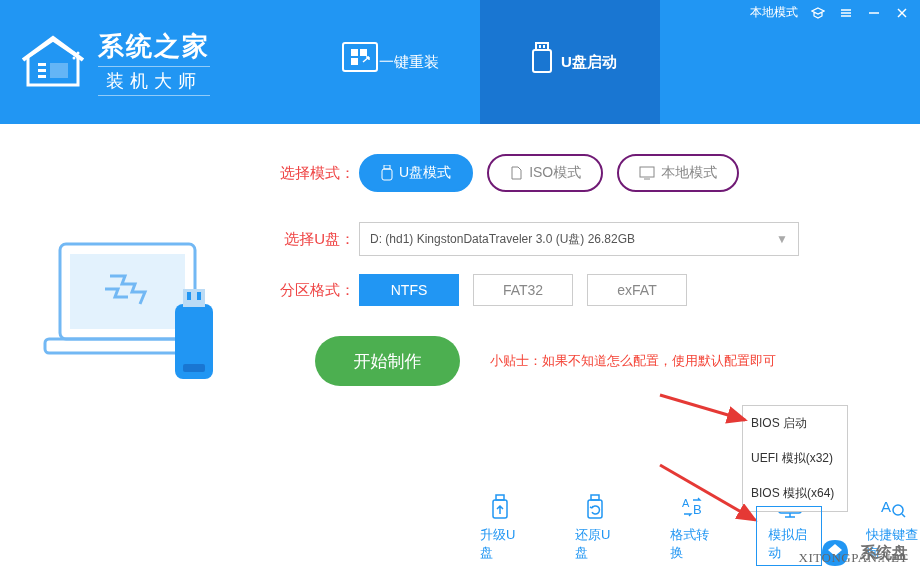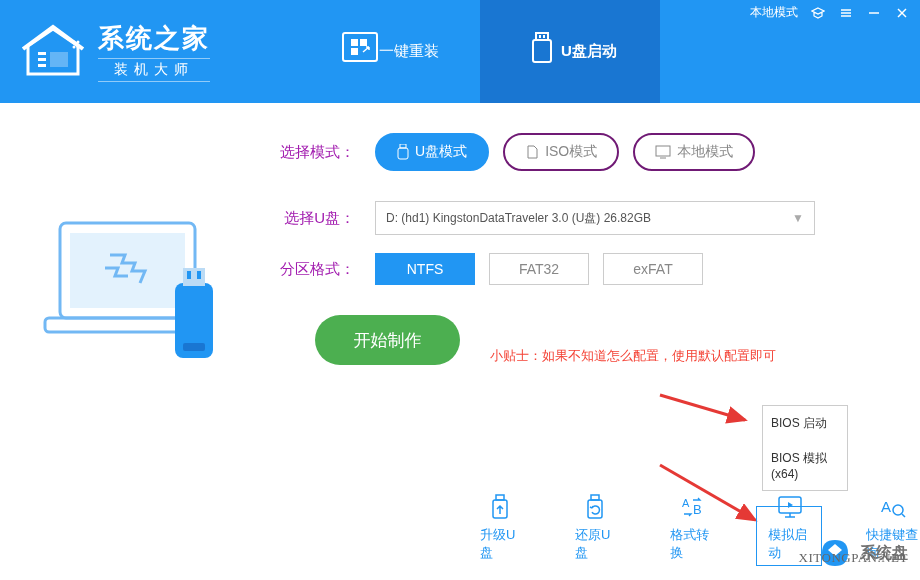--- a/index.html
+++ b/index.html
@@ -1,58 +1,58 @@
 <!DOCTYPE html>
 <html><head>
 <meta charset="utf-8">
 <style>
 * { margin: 0; padding: 0; box-sizing: border-box; font-family: "Microsoft YaHei", sans-serif; }
 body { width: 920px; height: 580px; background: #fff; position: relative; overflow: hidden; }
 
-.header { background: #2196f3; height: 103px; display: flex; align-items: center; }
+.header { background: #2196f3; height: 124px; display: flex; align-items: center; }
 .logo-area { display: flex; align-items: center; padding-left: 18px; width: 300px; }
 .logo-icon { width: 70px; height: 55px; margin-right: 10px; }
 .logo-text { color: #fff; }
 .logo-title { font-size: 26px; font-weight: bold; letter-spacing: 2px; }
-.logo-sub { font-size: 14px; letter-spacing: 6px; border-top: 1px solid rgba(255,255,255,0.5); border-bottom: 1px solid rgba(255,255,255,0.5); padding: 2px 0; margin-top: 2px; text-align: center; }
+.logo-sub { font-size: 18px; letter-spacing: 6px; border-top: 1px solid rgba(255,255,255,0.5); border-bottom: 1px solid rgba(255,255,255,0.5); padding: 2px 0; margin-top: 2px; text-align: center; }
 
 .nav-tabs { display: flex; height: 100%; }
 .nav-tab { width: 180px; display: flex; flex-direction: row; align-items: center; justify-content: center; color: #fff; cursor: pointer; }
 .nav-tab.active { background: #1976d2; font-weight: bold; }
 .nav-tab-icon { width: 38px; height: 34px; margin-bottom: 8px; }
 .nav-tab-label { font-size: 15px; }
 
 .titlebar { position: absolute; top: 4px; right: 10px; display: flex; align-items: center; gap: 12px; color: #fff; font-size: 12px; }
 .titlebar-btn { cursor: pointer; width: 16px; height: 16px; display: flex; align-items: center; justify-content: center; }
 
 .content { display: flex; padding: 30px 0 0 0; }
 .left-illus { width: 270px; display: flex; align-items: flex-start; justify-content: center; padding-top: 80px; }
 
 .form-area { flex: 1; padding-right: 30px; }
 .form-row { display: flex; align-items: center; margin-bottom: 18px; }
-.form-label { width: 85px; font-size: 15px; color: #a21caf; text-align: right; margin-right: 20px; }
+.form-label { width: 85px; font-size: 15px; color: #ef4444; text-align: right; margin-right: 4px; }
 
 .mode-btn { height: 38px; border-radius: 19px; padding: 0 20px; margin-right: 14px; font-size: 14px; display: flex; align-items: center; gap: 6px; cursor: pointer; border: 2px solid #701a75; background: #fff; color: #888; }
 .mode-btn.active { background: #2196f3; color: #fff; border-color: #2196f3; }
 
 .select-box { flex: 1; max-width: 440px; height: 34px; border: 1px solid #ccc; display: flex; align-items: center; padding: 12px 10px; font-size: 12px; color: #555; font-family: monospace; cursor: pointer; position: relative; }
 .select-arrow { position: absolute; right: 10px; color: #aaa; }
 
 .opt-btn { width: 100px; height: 32px; border: 1px solid #ccc; background: #fff; color: #888; font-size: 14px; margin-right: 14px; cursor: pointer; display: flex; align-items: center; justify-content: center; }
 .opt-btn.active { background: #2196f3; color: #fff; border-color: #2196f3; }
 
-.start-row { display: flex; align-items: flex-end; margin-top: 30px; margin-left: 45px; }
+.start-row { display: flex; align-items: center; margin-top: 30px; margin-left: 45px; }
 .start-btn { width: 145px; height: 50px; border-radius: 25px; background: #4caf50; color: #fff; font-size: 17px; border: none; cursor: pointer; }
 .tip-text { margin-left: 30px; font-size: 13px; color: #f44336; }
 
 .bottom-tools { position: absolute; bottom: 18px; left: 480px; display: flex; gap: 55px; }
 .tool-item { display: flex; flex-direction: column; align-items: center; gap: 6px; color: #2196f3; font-size: 13px; cursor: pointer; }
 .tool-icon { width: 28px; height: 26px; }
 
-.dropdown-menu { position: absolute; top: 405px; right: 72px; background: #fff; border: 1px solid #ccc; width: 86px; }
+.dropdown-menu { position: absolute; top: 405px; right: 72px; background: #fff; border: 1px solid #ccc; width: 106px; }
 .dropdown-item { padding: 9px 8px; font-size: 12px; color: #333; cursor: pointer; }
 
 .watermark { position: absolute; bottom: 8px; right: 12px; display: flex; align-items: center; gap: 6px; }
 .wm-text { font-size: 16px; font-weight: bold; color: #737373; }
 .wm-sub { position: absolute; bottom: -2px; right: 0; font-size: 13px; color: #666; letter-spacing: 0.5px; font-family: Liberation Serif, serif; }
 
 .arrow-red { position: absolute; pointer-events: none; }
 </style>
 </head>
 <body>
@@ -228,20 +228,21 @@
         <text x="2" y="18" font-size="15" fill="#2196f3">A</text>
         <circle cx="19" cy="16" r="5" fill="none" stroke="#2196f3" stroke-width="1.5"></circle>
         <line x1="23" y1="20" x2="26" y2="23" stroke="#2196f3" stroke-width="1.5"></line>
       </svg>
     <span>快捷键查询</span>
   </div>
 </div>
 
 <div class="dropdown-menu">
   <div class="dropdown-item">BIOS 启动</div>
+  <div class="dropdown-item">UEFI 模拟(x32)</div>
   <div class="dropdown-item">BIOS 模拟(x64)</div>
 </div>
 
 <svg class="arrow-red" style="top:390px; left:655px;" width="100" height="40">
     <defs>
       <marker id="ah1" markerWidth="8" markerHeight="8" refX="6" refY="3" orient="auto">
         <path d="M0 0 L7 3 L0 6 Z" fill="#e53935"></path>
       </marker>
     </defs>
     <line x1="5" y1="5" x2="90" y2="30" stroke="#e53935" stroke-width="3" marker-end="url(#ah1)"></line>

